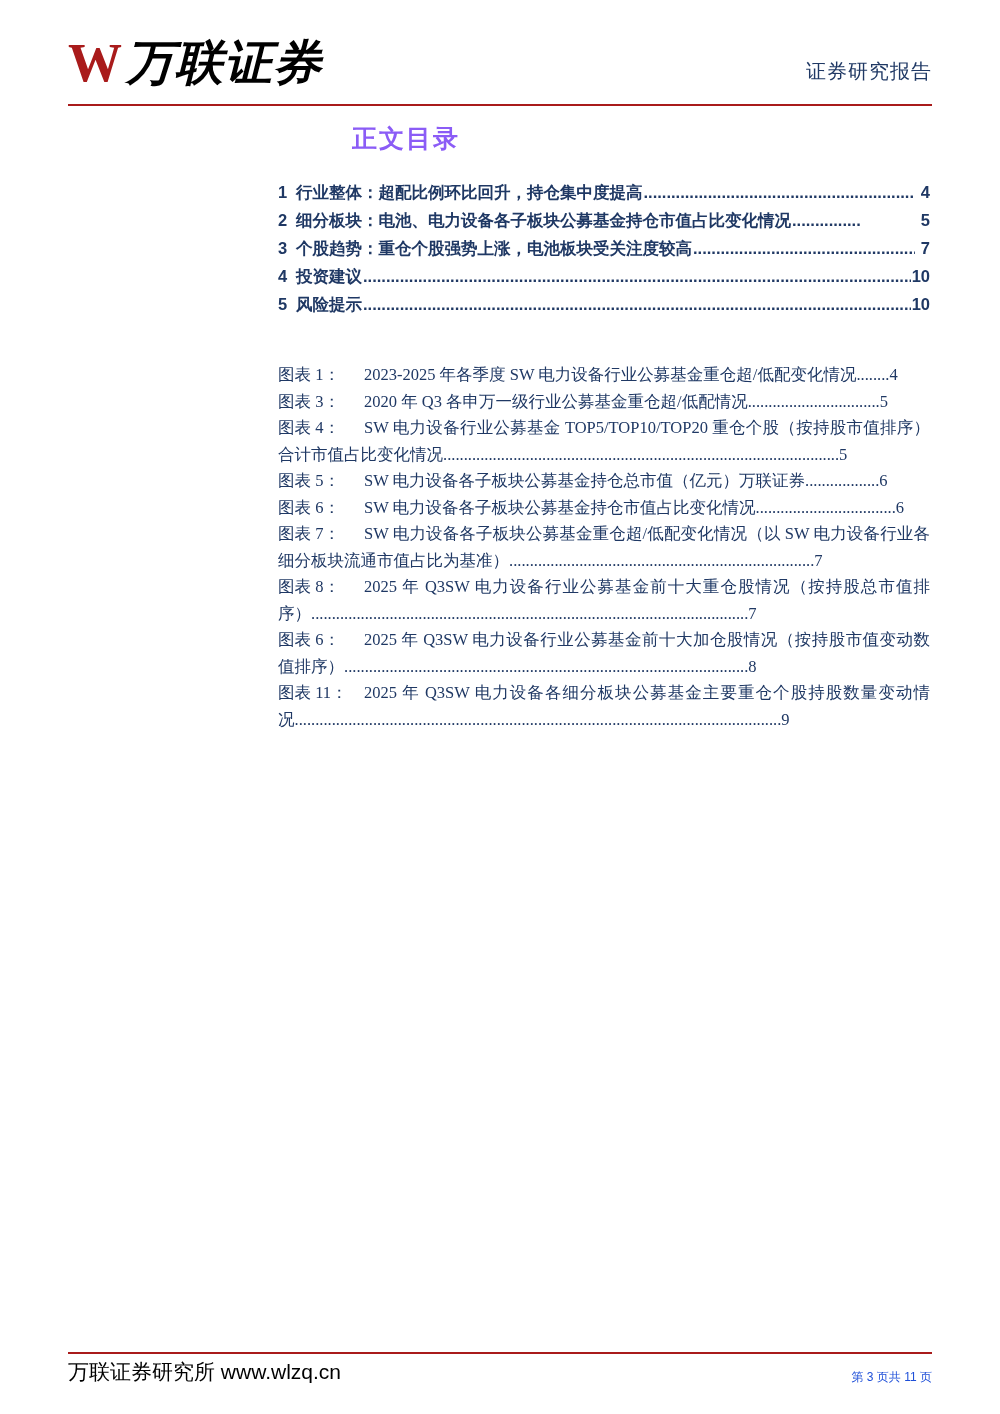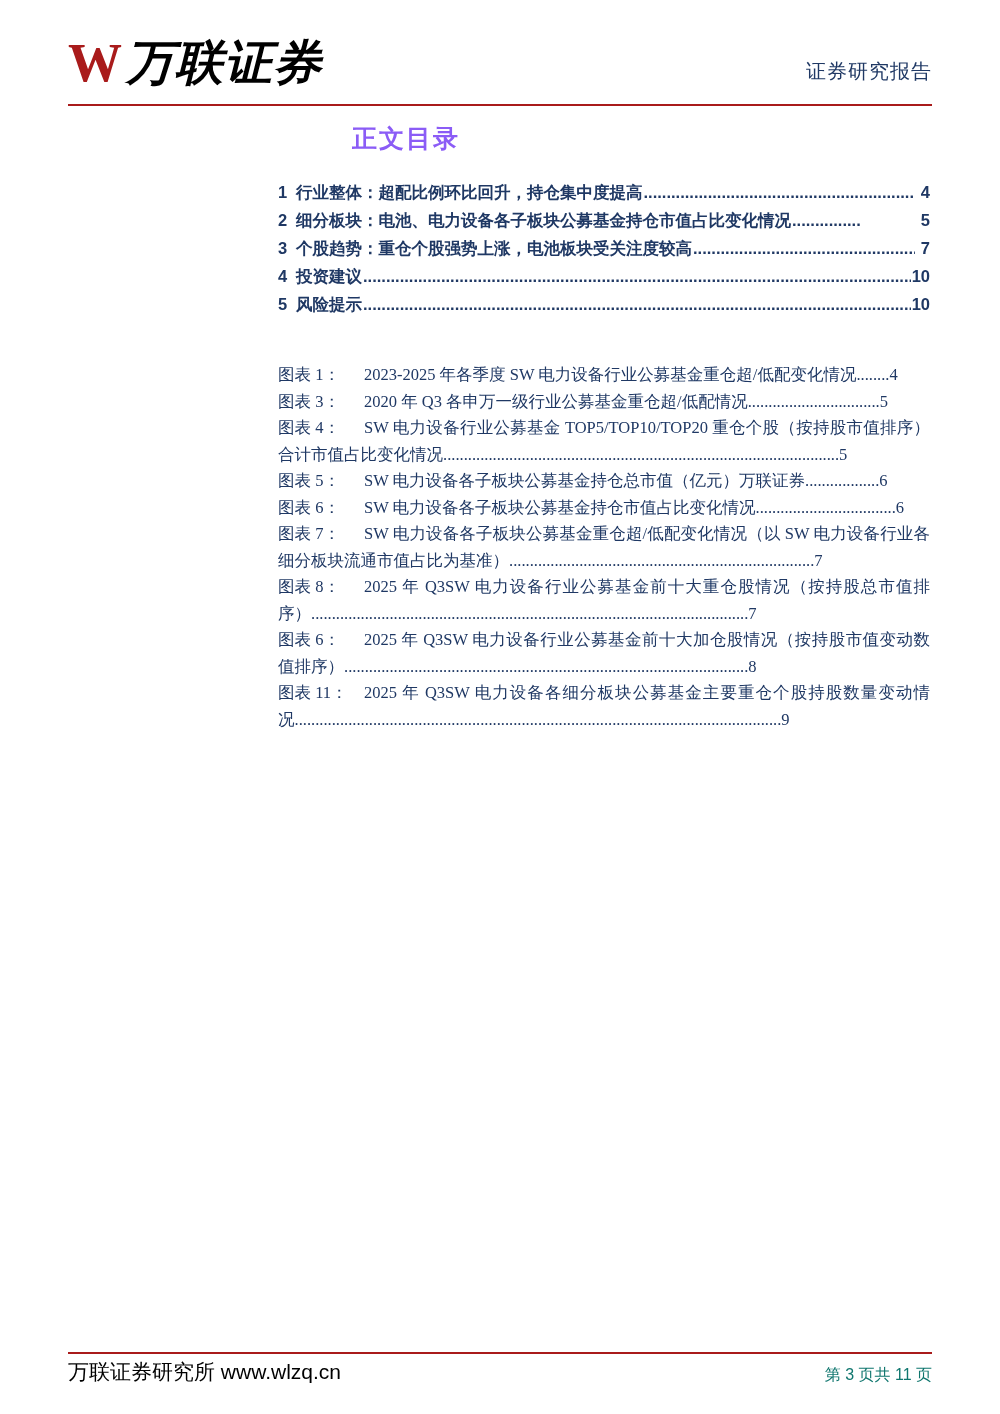--- a/index.html
+++ b/index.html
@@ -165,22 +165,22 @@
     bottom: 28px;
     font-family: "Liberation Sans", sans-serif;
     font-size: 21px;
     color: #000;
   }
   .footer-right {
     position: absolute;
     right: 68px;
     bottom: 28px;
     font-family: "Liberation Sans", sans-serif;
-    font-size: 16px;
-    color: #0f766e;
+    font-size: 12px;
+    color: #1d4ed8;
   }
 </style>
 </head>
 <body>
 
 <div class="page">
 
   <div class="header">
     <div class="logo-wrap">
       <span class="logo-mark">W</span>

